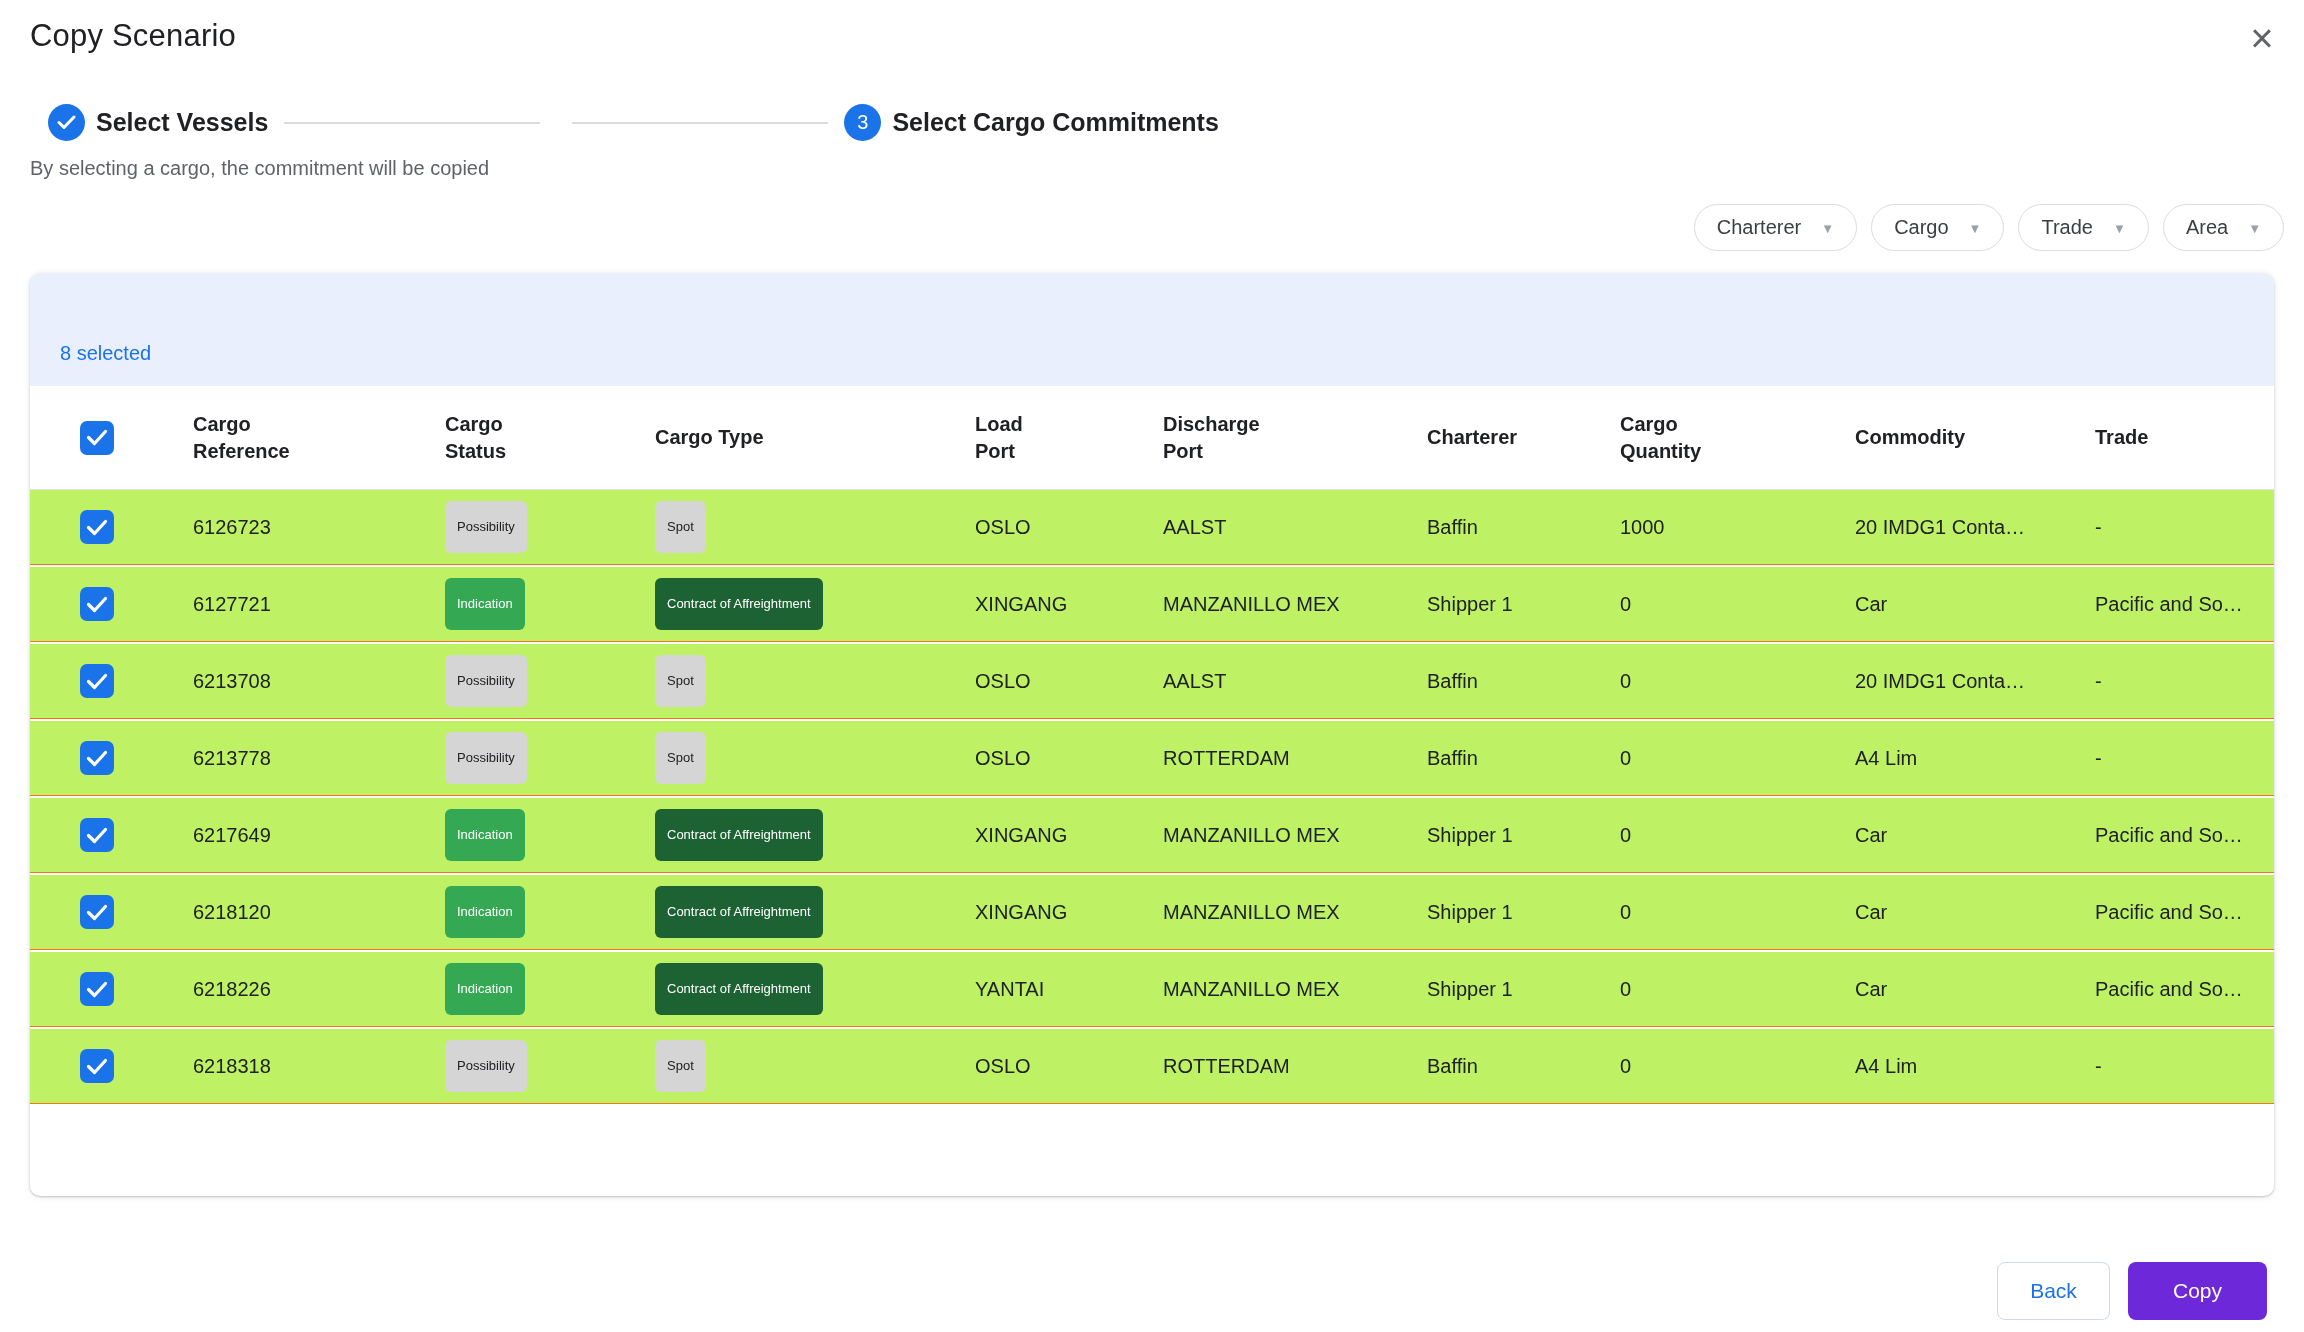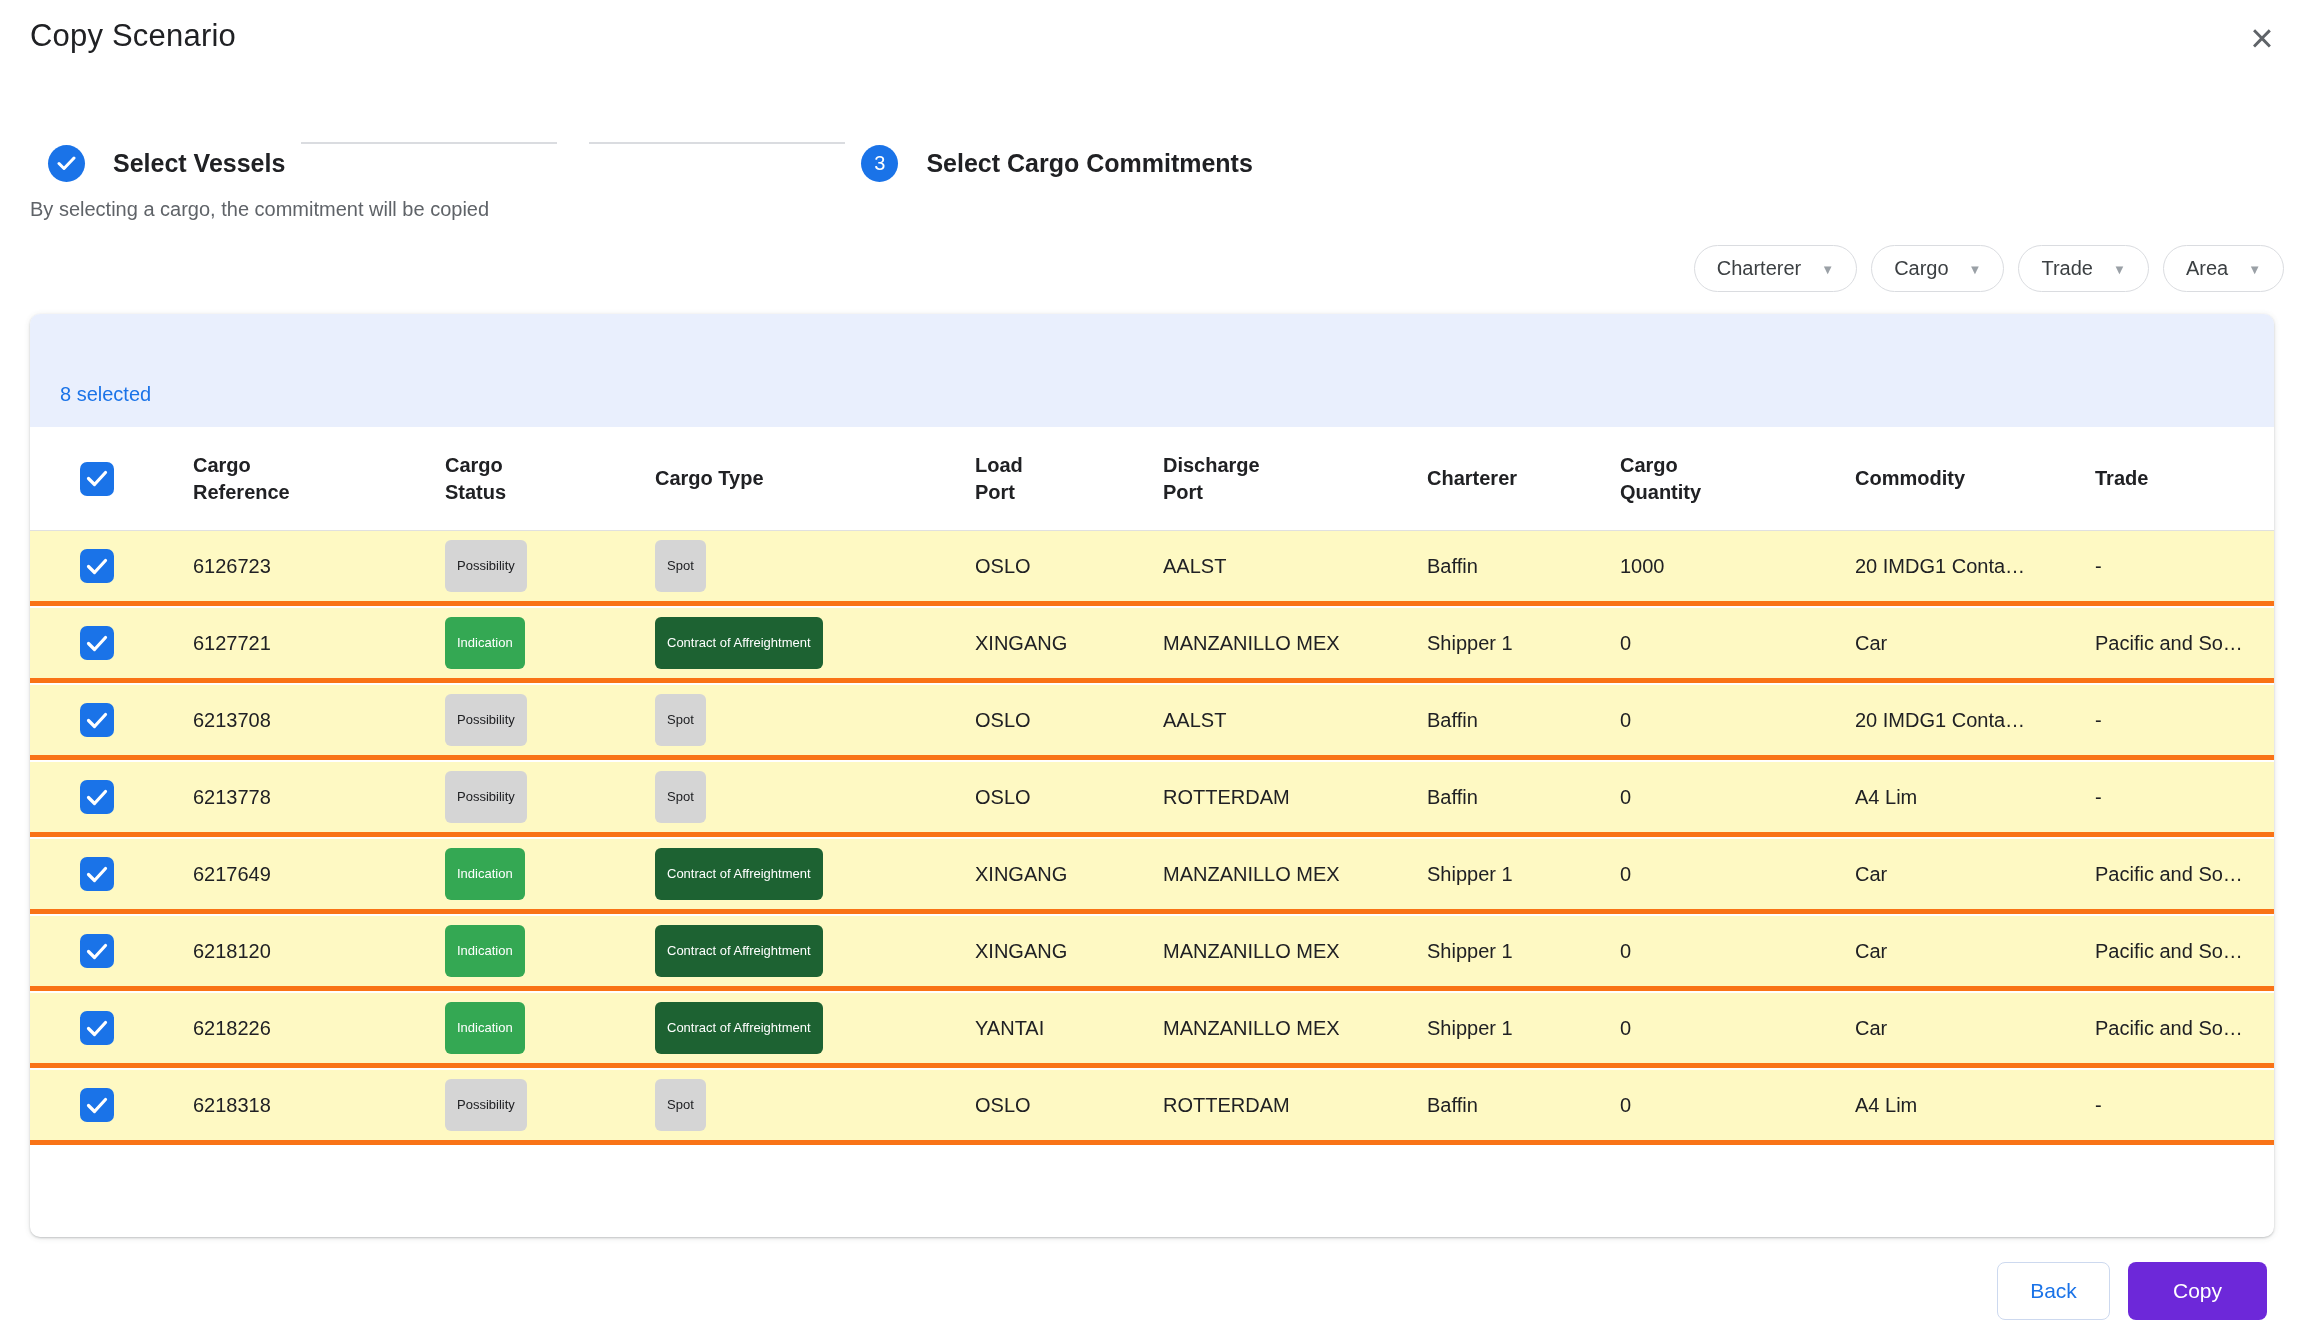--- a/index.html
+++ b/index.html
@@ -11,21 +11,21 @@
   .dlg-title { font-size: 31px; font-weight: 500; color: #202124; letter-spacing: .2px; }
   .dlg-subtitle { font-size: 20px; color: #3c4043; margin-top: 12px; }
   .close-btn {
     position: absolute; top: 14px; right: 18px; width: 48px; height: 48px;
     display: flex; align-items: center; justify-content: center;
     font-size: 40px; color: #5f6368; cursor: pointer; background: none; border: none; line-height: 1;
   }
 
   
   .stepper { display: flex; align-items: center; margin: 50px 0 0 48px; }
-  .step { display: flex; align-items: center; gap: 28px; margin-top: 41px; }
+  .step { display: flex; align-items: center; gap: 11px; }
   .step-icon {
     width: 37px; height: 37px; border-radius: 50%; background: #1a73e8; flex: none;
     display: flex; align-items: center; justify-content: center;
   }
   .step-icon svg { display: block; }
   .step-num { color: #fff; font-size: 20px; font-weight: 500; }
   .step-label { font-size: 25px; font-weight: 700; color: #202124; white-space: nowrap; }
   .step-connector { width: 256px; height: 2px; background: #dadce0; margin: 0 16px; flex: none; }
   .stepper-hint { margin: 16px 0 0 30px; font-size: 20px; color: #5f6368; }
 
@@ -51,21 +51,21 @@
 
   .tgrid {
     display: grid;
     grid-template-columns: 163px 252px 210px 320px 188px 264px 193px 235px 240px 1fr;
     align-items: center;
   }
   .thead { height: 104px; background: #fff; border-bottom: 1px solid #e0e0e0; }
   .hcell { font-size: 20px; font-weight: 700; line-height: 27px; color: #202124; }
   .cb-cell { padding-left: 50px; }
 
-  .trow { height: 75px; background: #fef9c3; border-bottom: 5px solid #f97316; margin-bottom: 2px; }
+  .trow { height: 75px; background: #bef264; border-bottom: 1px solid #f97316; margin-bottom: 2px; }
   .tcell { font-size: 20px; color: #202124; white-space: nowrap; overflow: hidden; }
 
   .checkbox {
     width: 34px; height: 34px; border-radius: 7px; background: #1a73e8;
     display: flex; align-items: center; justify-content: center; cursor: pointer;
   }
 
   .badge {
     display: inline-block; padding: 18px 12px; border-radius: 6px; font-size: 13px; line-height: 1.2;
     white-space: nowrap;

